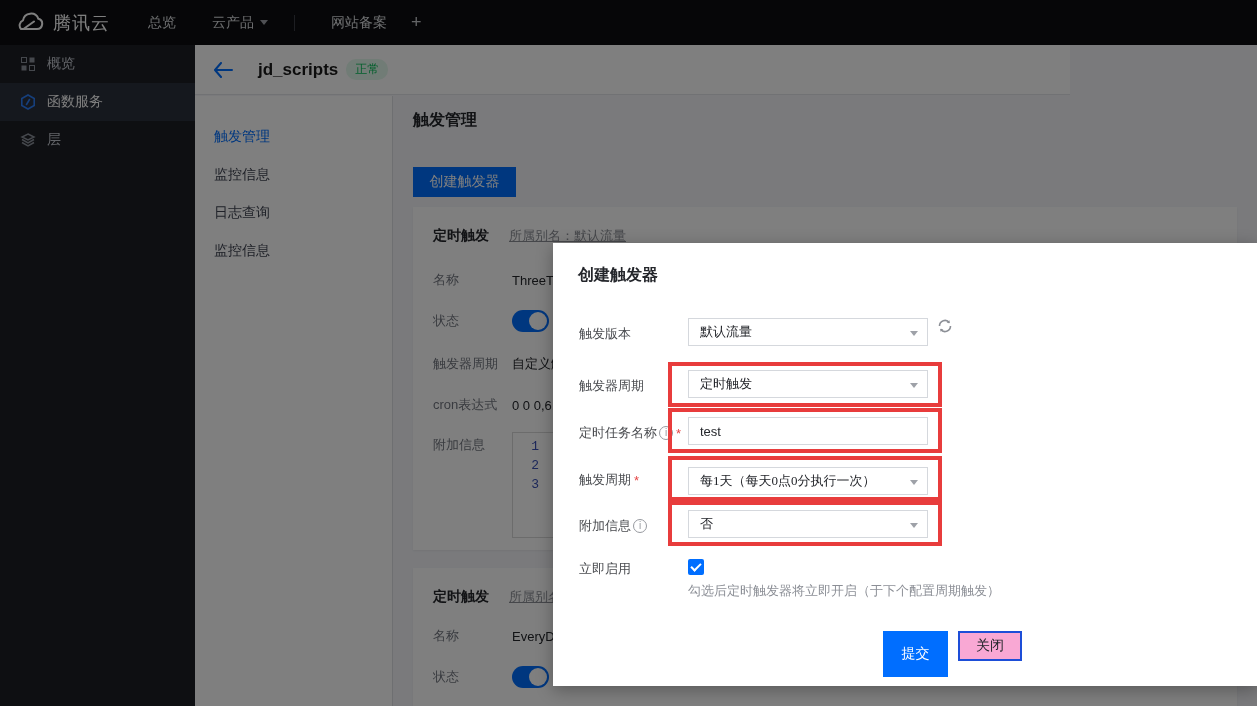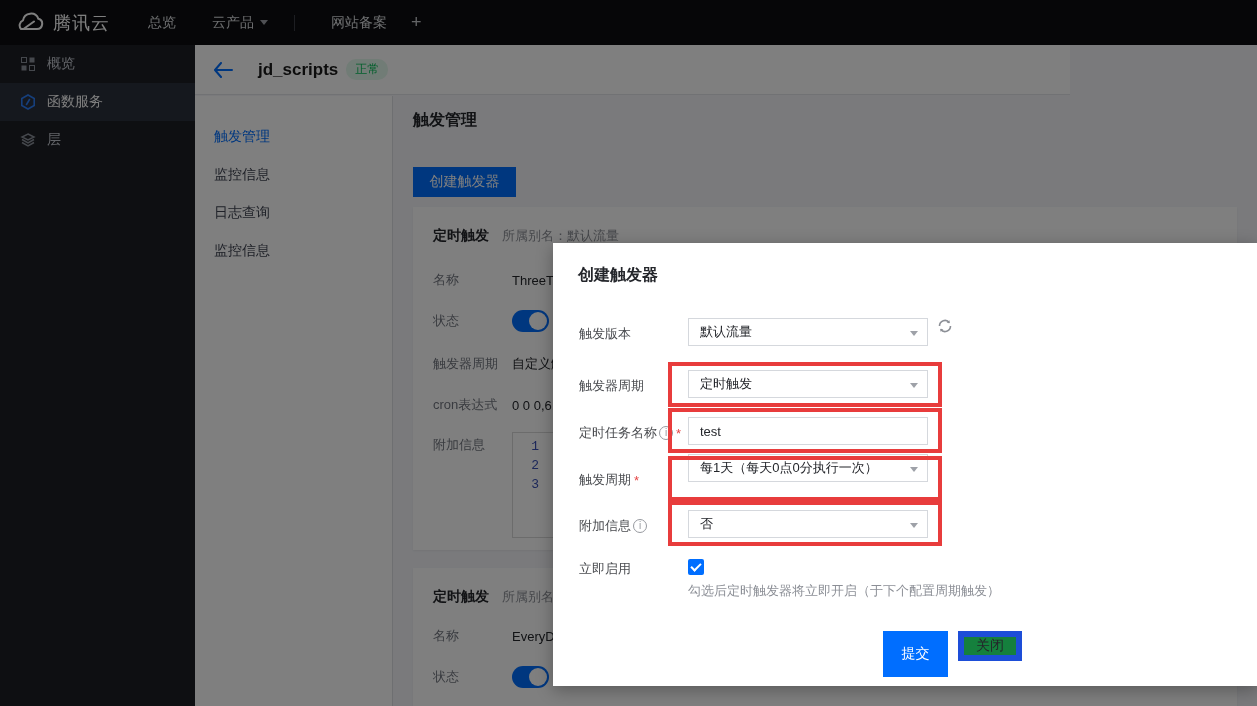--- a/index.html
+++ b/index.html
@@ -40,21 +40,21 @@
 
   
   .content { position:absolute; left:393px; top:96px; width:864px; height:610px; background:#f4f5f9; z-index:1; }
   .page-title { position:absolute; left:20px; top:14px; font-size:16px; font-weight:bold; color:#24262b; }
   .create-btn { position:absolute; left:20px; top:71px; width:103px; height:30px; background:#006eff; color:#ffffff; font-size:14px; border:none; cursor:pointer; }
   .card { position:absolute; left:20px; width:824px; background:#ffffff; box-shadow:0 1px 2px rgba(0,0,0,0.06); }
   .card1 { top:111px; height:343px; }
   .card2 { top:472px; height:234px; }
   .card-head { padding:20px 20px 0 20px; display:flex; align-items:baseline; }
   .card-type { font-size:14px; font-weight:bold; color:#24262b; }
-  .card-alias { font-size:13px; color:#8c8f96; margin-left:13px; }
+  .card-alias { font-size:13px; color:#8c8f96; margin-left:20px;text-decoration:underline; }
   .frow { position:absolute; left:20px; display:flex; align-items:center; }
   .frow .flabel { width:79px; font-size:13px; color:#737780; }
   .frow .fvalue { font-size:13px; color:#24262b; }
   .toggle { width:37px; height:22px; border-radius:11px; background:#006eff; position:relative; cursor:pointer; }
   .toggle .knob { position:absolute; right:2px; top:2px; width:18px; height:18px; border-radius:50%; background:#ffffff; }
   .code-box { position:absolute; left:99px; top:225px; width:300px; height:106px; border:1px solid #d9d9d9; background:#ffffff; padding:4px 0; }
   .code-line { font-family:"Liberation Mono","DejaVu Sans Mono",monospace; font-size:13px; color:#3b51b5; text-align:right; width:26px; line-height:19px; }
 
   
   .overlay { position:absolute; inset:0; background:rgba(0,0,0,0.5); z-index:50; }
@@ -68,21 +68,21 @@
   .mselect, .minput { position:absolute; left:135px; width:240px; height:28px; border:1px solid #d5d8dd; background:#ffffff; font-size:13px; color:#24262b; padding:0 24px 0 11px; display:flex; align-items:center; cursor:pointer; }
   .minput { cursor:text; padding-right:11px; }
   .minput input { border:none; outline:none; width:100%; font-size:13px; color:#24262b; font-family:inherit; }
   .sel-caret { position:absolute; right:9px; top:12px; width:0; height:0; border-left:4px solid transparent; border-right:4px solid transparent; border-top:5px solid #9ea1a8; }
   .redbox { position:absolute; left:115px; width:274px; height:45px; border:4px solid #e83c3c; z-index:5; pointer-events:none; }
   .refresh-icon { position:absolute; left:384px; top:75px; cursor:pointer; }
   .checkbox { position:absolute; left:135px; top:316px; width:16px; height:16px; background:#006eff; border-radius:2px; cursor:pointer; }
   .checkbox::after { content:""; position:absolute; left:5px; top:2px; width:4px; height:8px; border:solid #ffffff; border-width:0 2px 2px 0; transform:rotate(45deg); }
   .hint { position:absolute; left:135px; top:339px; font-size:13px; color:#8c8f96; }
   .btn-submit { position:absolute; left:330px; top:388px; width:65px; height:46px; background:#006eff; color:#ffffff; font-size:14px; border:none; cursor:pointer; }
-  .btn-close { position:absolute; left:405px; top:388px; width:64px; height:30px; background:#15803d; color:#24262b; font-size:14px; border:6px solid #1d4ed8; cursor:pointer; }
+  .btn-close { position:absolute; left:405px; top:388px; width:64px; height:30px; background:#f9a8d4; color:#24262b; font-size:14px; border:2px solid #1d4ed8; cursor:pointer; }
 </style>
 </head>
 <body>
 
 <div id="page">
 
   <div class="topnav">
     <div class="logo">
       <span>
         <svg width="30" height="22" viewBox="0 0 30 22">
@@ -238,21 +238,21 @@
     <div class="redbox" style="top:165px;"></div>
     <div class="minput" style="top:174px;">
       <input type="text" value="test" style="">
     </div>
 
     <div class="mlabel" style="top:228px;">
       <span>触发周期</span>
       <span class="req">*</span>
     </div>
     <div class="redbox" style="top:213px;"></div>
-    <div class="mselect" style="top:211px;">
+    <div class="mselect" style="top:224px;font-family:Liberation Serif, serif;">
       <span>每1天（每天0点0分执行一次）</span>
       <span class="sel-caret"></span>
     </div>
 
     <div class="mlabel" style="top:274px;">
       <span>附加信息</span>
       <span class="info-icon">i</span>
     </div>
     <div class="redbox" style="top:258px;"></div>
     <div class="mselect" style="top:267px;">

